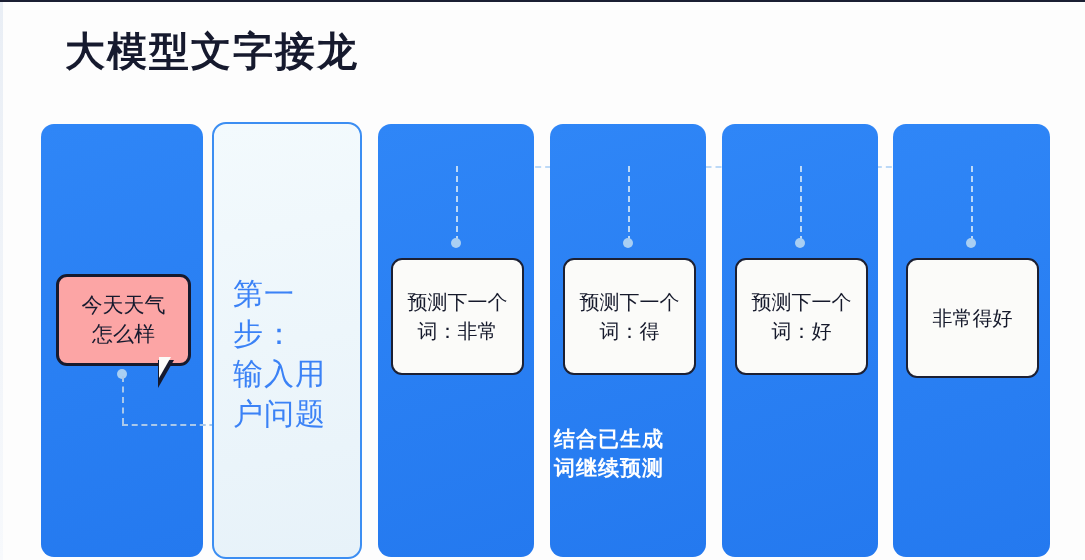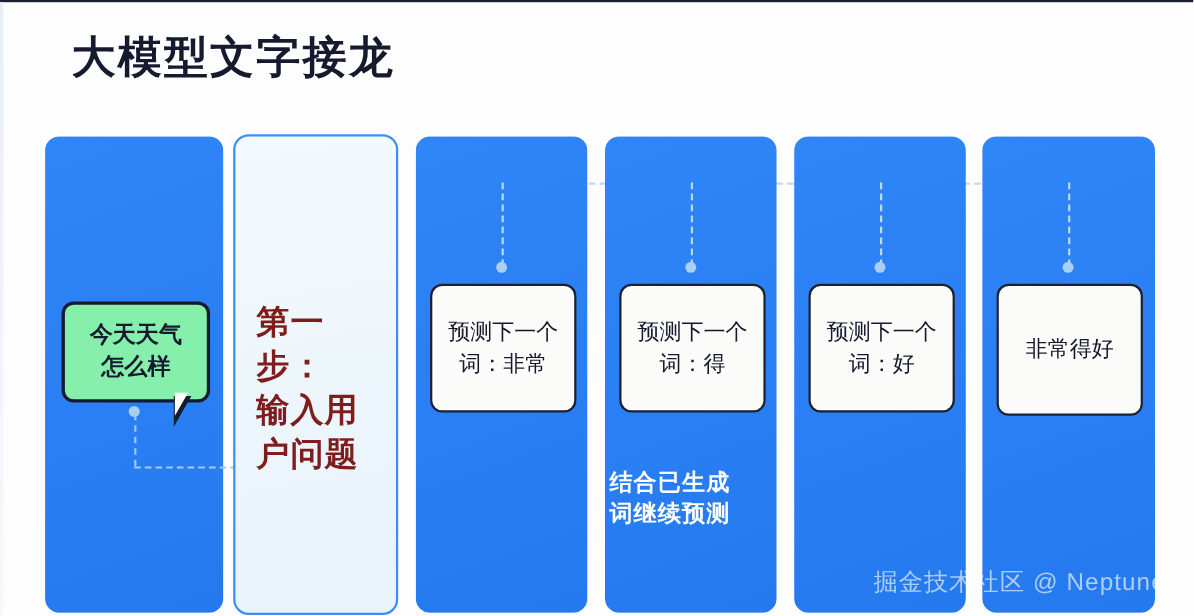--- a/index.html
+++ b/index.html
@@ -39,49 +39,49 @@
   }
   .card.light{
     background:#eef7fb;
     background-image:linear-gradient(170deg,#f3fafd 0%,#e7f2f9 100%);
     border:2px solid #3c8ef2;
     border-radius:14px;
   }
   
   .bubble{
     position:absolute;
-    background:#86efac;
+    background:#fca5a5;
     border:3px solid #161a2e;
     border-radius:11px;
     box-sizing:border-box;
     display:flex;align-items:center;justify-content:center;
     text-align:center;
     color:#161a2e;
     font-size:21px;
     line-height:1.38;
-    font-weight:700;
+    font-weight:400;
   }
   .bubble .tail{
     position:absolute;
     right:14px;bottom:-25px;
     width:0;height:0;
     border-left:16px solid #161a2e;
     border-bottom:28px solid transparent;
   }
   .bubble .tail::after{
     content:"";position:absolute;
     left:-15px;top:-3px;
     width:0;height:0;
     border-left:12px solid #fbfbf9;
     border-bottom:21px solid transparent;
   }
   .step-text{
     position:absolute;
-    color:#7f1d1d;
-    font-weight:bold;
+    color:#3b82f6;
+    font-weight:normal;
     font-size:30px;
     line-height:1.33;
     text-align:left;
     letter-spacing:1px;
   }
   .wbox{
     position:absolute;
     background:#fbfbf9;
     border:2.5px solid #1c2033;
     border-radius:11px;
@@ -182,15 +182,14 @@
 词：好</span>
   </div>
 
   <div class="card blue" style="left:893px;top:122px;width:157px;height:433px;"></div>
   <div class="vline" style="left:971px;top:164px;height:76px;"></div>
   <div class="dot" style="left:966px;top:236px;"></div>
   <div class="wbox" style="left:906px;top:256px;width:133px;height:120px;text-align:center;">
     <span style="white-space:pre-line;">非常得好</span>
   </div>
 
-  <div id="watermark">掘金技术社区 @ Neptune1</div>
 
 </div>
 
 </body></html>

